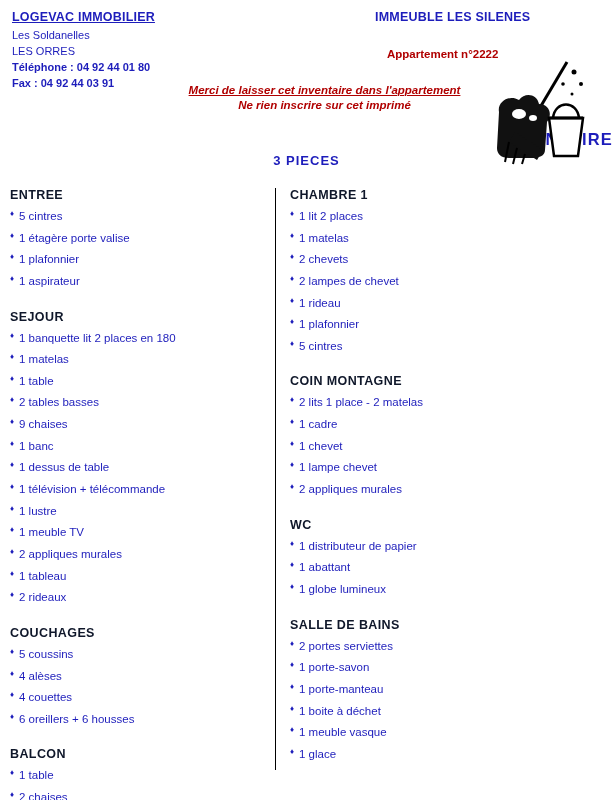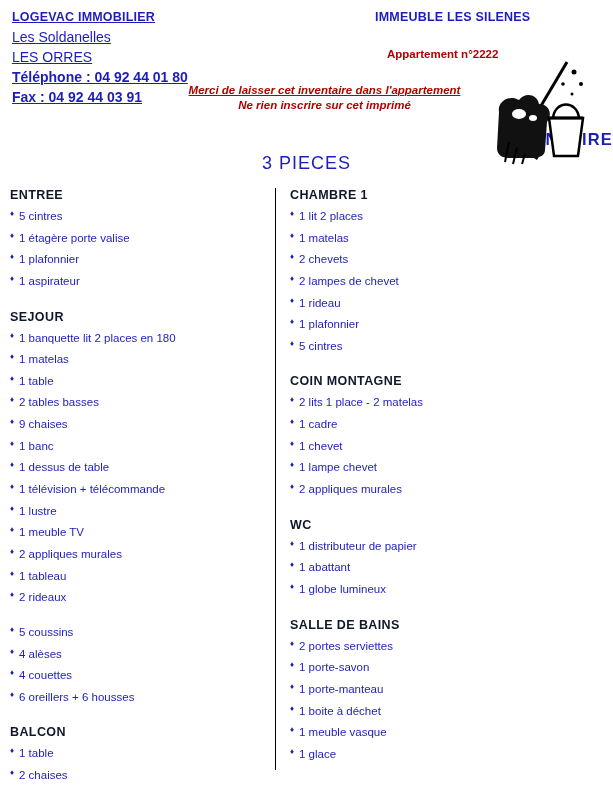--- a/index.html
+++ b/index.html
@@ -37,23 +37,22 @@
   .company-name {
     color: #1d1dbb;
     font-weight: bold;
     font-size: 12.5px;
     text-decoration: underline;
     letter-spacing: 0.2px;
     margin-bottom: 5px;
   }
   .company-line {
     color: #1d1dbb;
-    font-size: 14px;
+    font-size: 11px;
     margin-bottom: 4px;
-    text-decoration: underline;
   }
   .company-line.bold {
     font-weight: bold;
   }
   .building-block {
     position: absolute;
     left: 330px;
     top: 2px;
     width: 200px;
     text-align: left;
@@ -106,22 +105,22 @@
     color: #1d1dbb;
   }
   .title-main {
     font-size: 16.5px;
     font-weight: bold;
     letter-spacing: 1.2px;
     margin-bottom: 4px;
     text-align: right;
   }
   .title-sub {
-    font-size: 18px;
-    font-weight: normal;
+    font-size: 13px;
+    font-weight: bold;
     letter-spacing: 1px;
   }
 
   
   .decor {
     position: absolute;
     right: 18px;
     top: 58px;
     width: 120px;
     height: 108px;
@@ -261,20 +260,21 @@
         <div class="item">1 dessus de table</div>
         <div class="item">1 télévision + télécommande</div>
         <div class="item">1 lustre</div>
         <div class="item">1 meuble TV</div>
         <div class="item">2 appliques murales</div>
         <div class="item">1 tableau</div>
         <div class="item">2 rideaux</div>
       </div>
 
       <div class="section">
+        <div class="section-title">COUCHAGES</div>
         <div class="item">5 coussins</div>
         <div class="item">4 alèses</div>
         <div class="item">4 couettes</div>
         <div class="item">6 oreillers + 6 housses</div>
       </div>
 
       <div class="section">
         <div class="section-title">BALCON</div>
         <div class="item">1 table</div>
         <div class="item">2 chaises</div>

